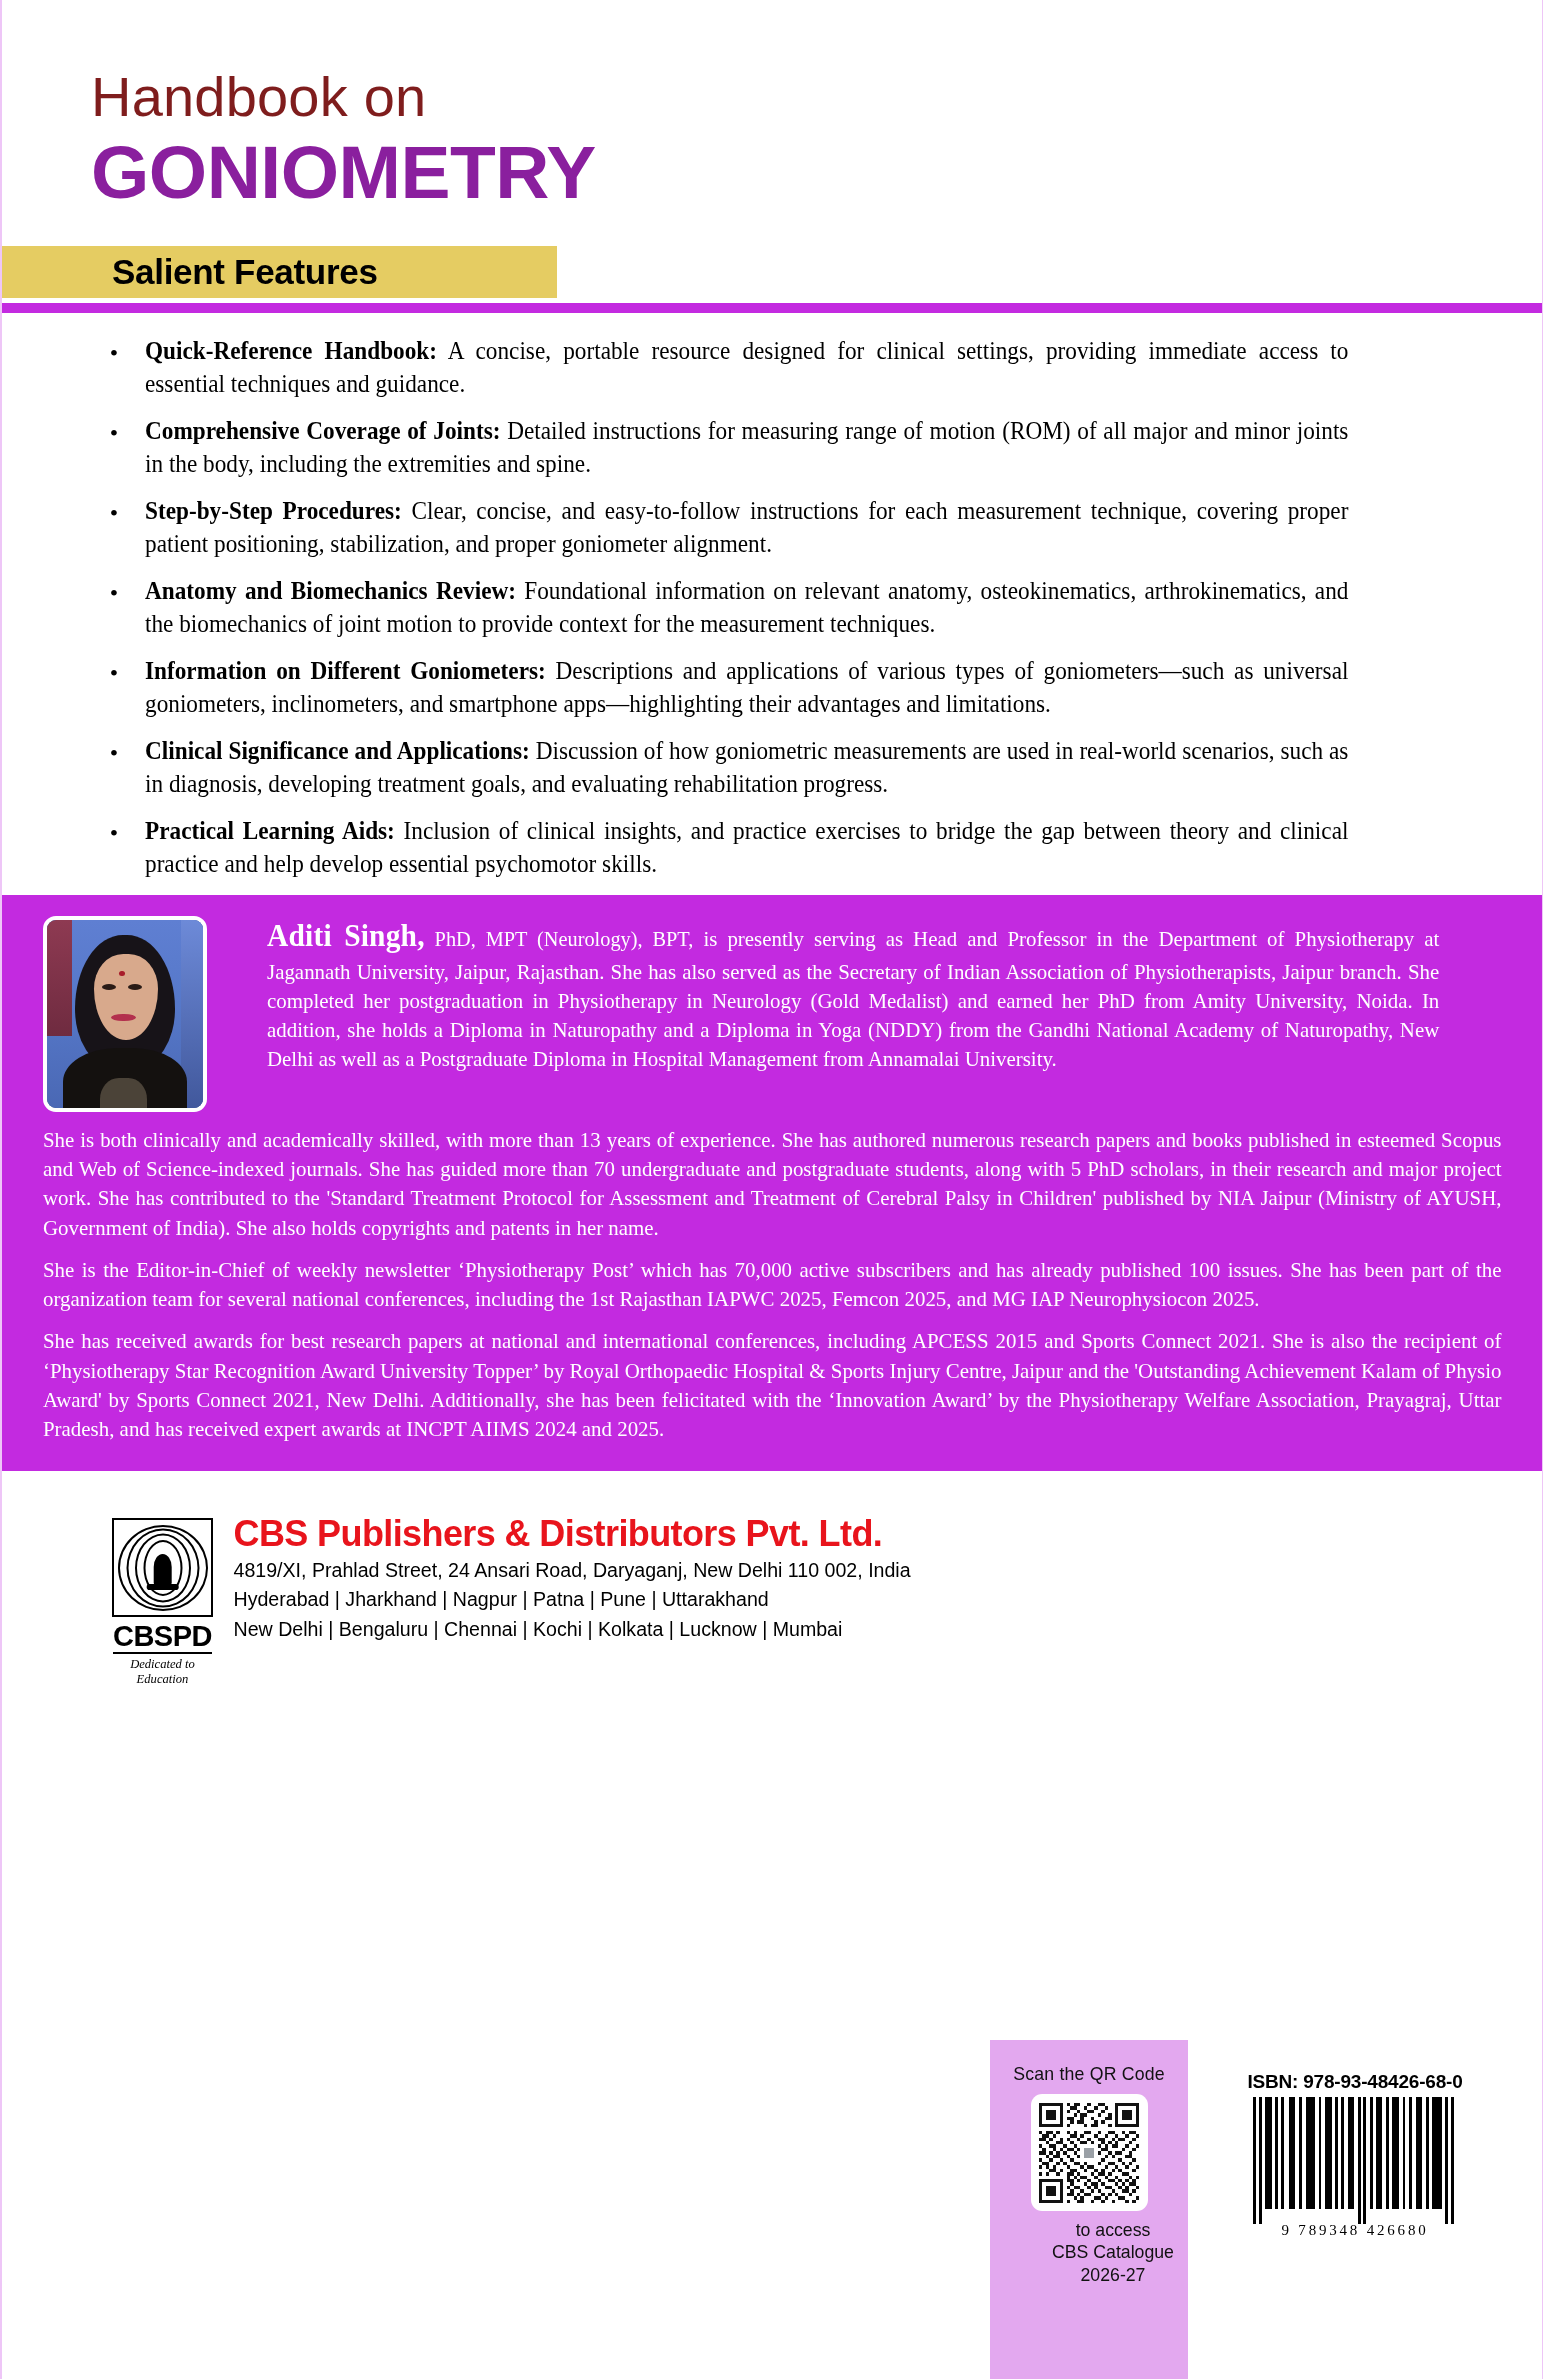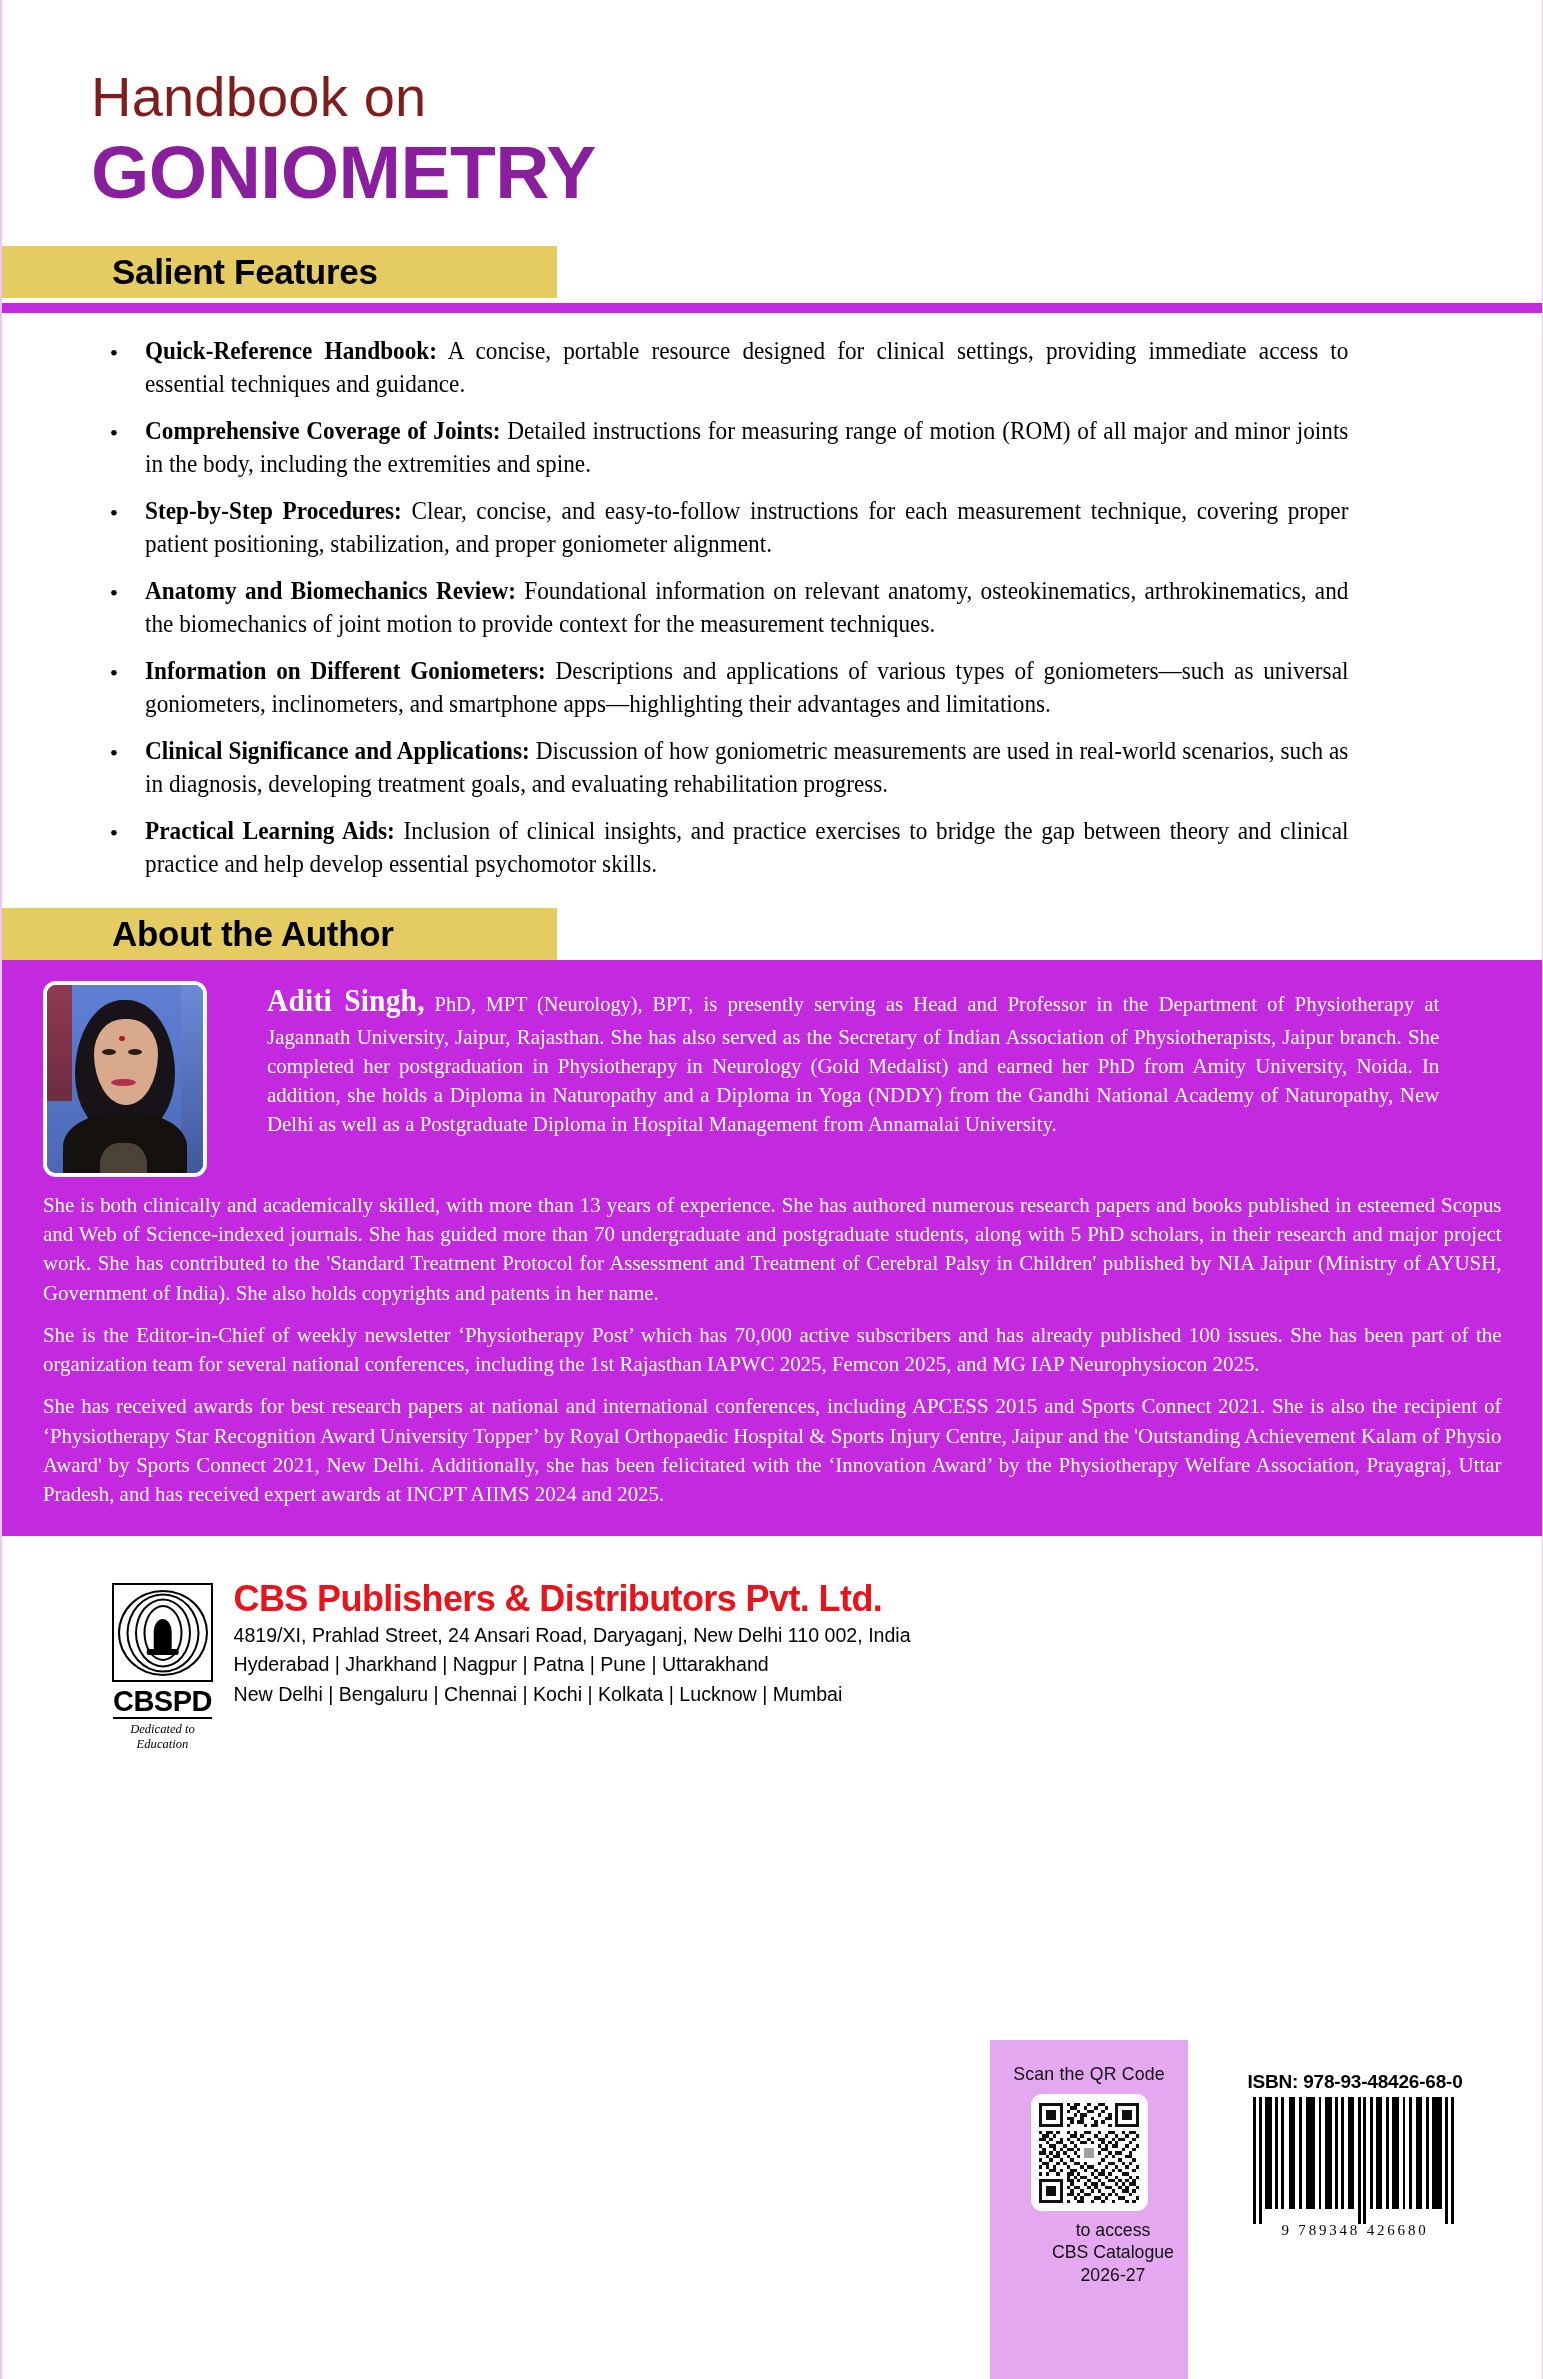--- a/index.html
+++ b/index.html
@@ -442,25 +442,20 @@
       <div class="feature-text"><b>Clinical Significance and Applications:</b><span> Discussion of how goniometric measurements are used in real-world scenarios, such as in diagnosis, developing treatment goals, and evaluating rehabilitation progress.</span></div>
     </div>
 
     <div class="feature">
       <div class="bullet">•</div>
       <div class="feature-text"><b>Practical Learning Aids:</b><span> Inclusion of clinical insights, and practice exercises to bridge the gap between theory and clinical practice and help develop essential psychomotor skills.</span></div>
     </div>
 
   </div>
 
-  <div class="banner-row author-banner-wrap">
-    <div class="gold-banner">
-      <span>About the Author</span>
-    </div>
-  </div>
 
   <div class="author-panel">
     <div class="author-head">
       <div class="photo-frame">
         <div class="photo-inner">
           <div class="ph-stripe-left"></div>
           <div class="ph-stripe-right"></div>
           <div class="ph-hair"></div>
           <div class="ph-face"></div>
           <div class="ph-bindi"></div>

